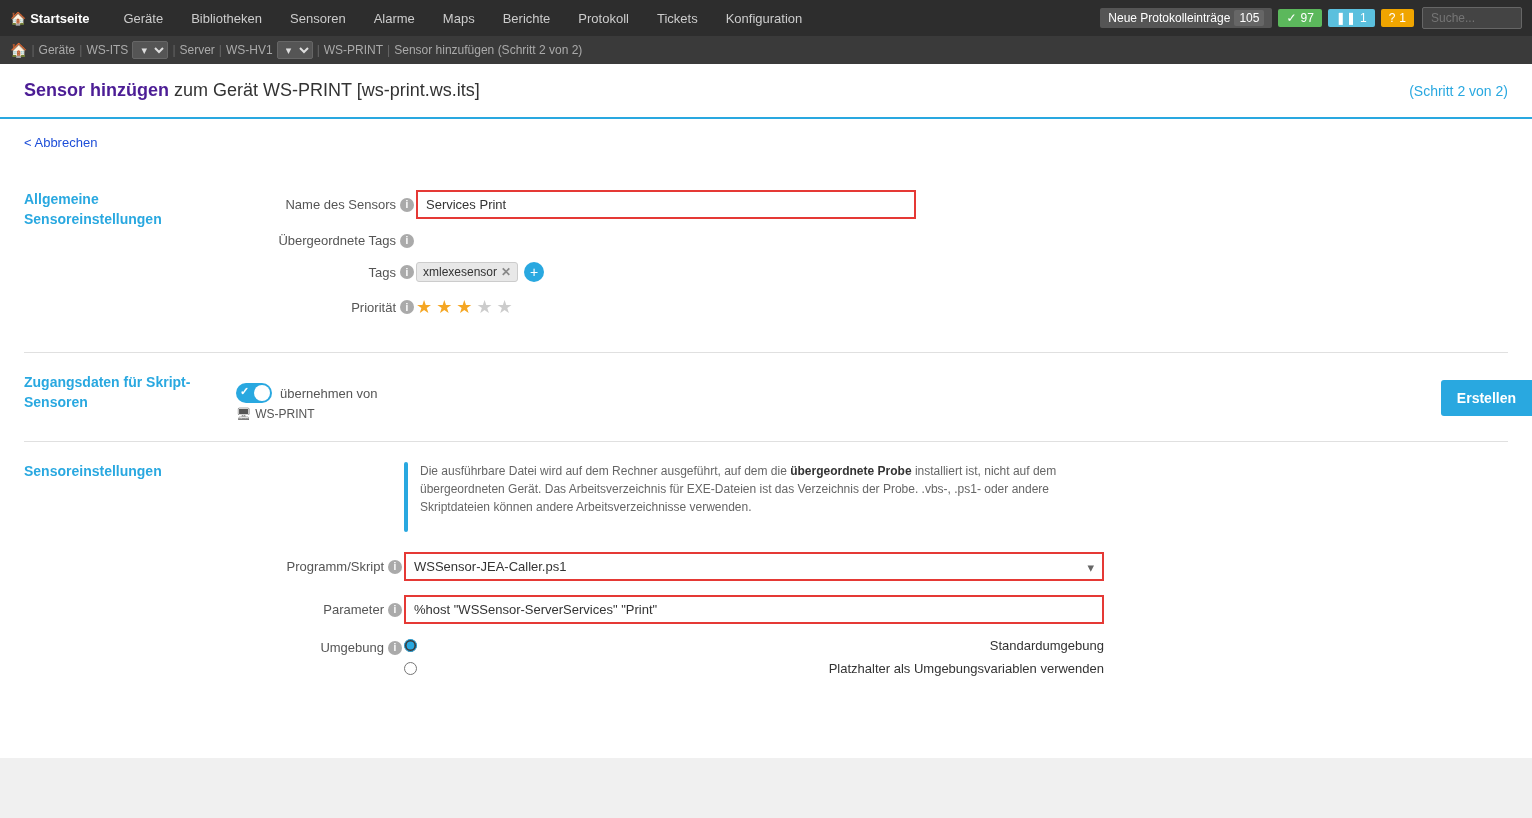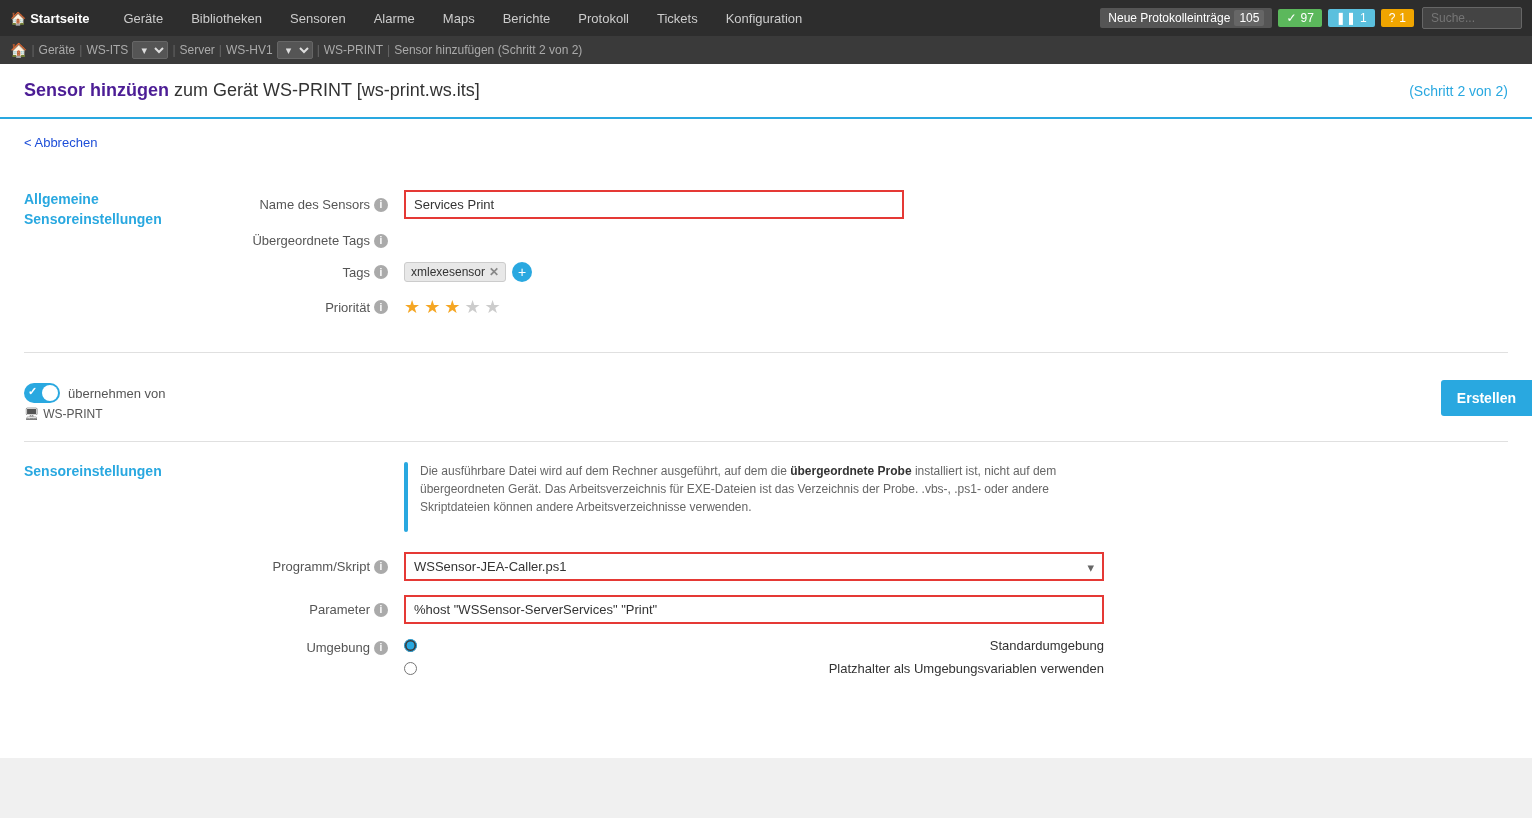--- a/index.html
+++ b/index.html
@@ -115,21 +115,21 @@
       cursor: pointer;
       font-size: 13px;
       display: inline-flex;
       align-items: center;
       gap: 4px;
       margin-bottom: 20px;
     }
 
     .section {
       display: flex;
-      gap: 0;
+      gap: 12px;
       padding: 20px 0;
       border-bottom: 1px solid #e0e0e0;
     }
     .section-title {
       width: 200px;
       min-width: 200px;
       color: #29a8e0;
       font-size: 14px;
       font-weight: bold;
       line-height: 1.4;
@@ -139,21 +139,21 @@
     }
 
     .form-row {
       display: flex;
       align-items: center;
       margin-bottom: 14px;
     }
     .form-label {
       width: 180px;
       text-align: right;
-      padding-right: 16px;
+      padding-right: 2px;
       color: #555;
       font-size: 13px;
       display: flex;
       align-items: center;
       justify-content: flex-end;
       gap: 4px;
     }
     .form-label .info-icon {
       width: 14px;
       height: 14px;
@@ -489,20 +489,23 @@
             <span class="star empty">★</span>
           </div>
         </div>
       </div>
 
     </div>
   </div>
 
   
   <div class="section">
+    <div class="section-title">
+      <span style="white-space: pre-line;">Zugangsdaten für Skript-Sensoren</span>
+    </div>
     <div class="section-body">
       <div class="übernehmen-row">
         <div class="toggle-switch toggle-checked">
 
           <div class="toggle-slider">
             <span class="toggle-checkmark">✓</span>
           </div>
         </div>
         <span class="übernehmen-label">übernehmen von</span>
       </div>

